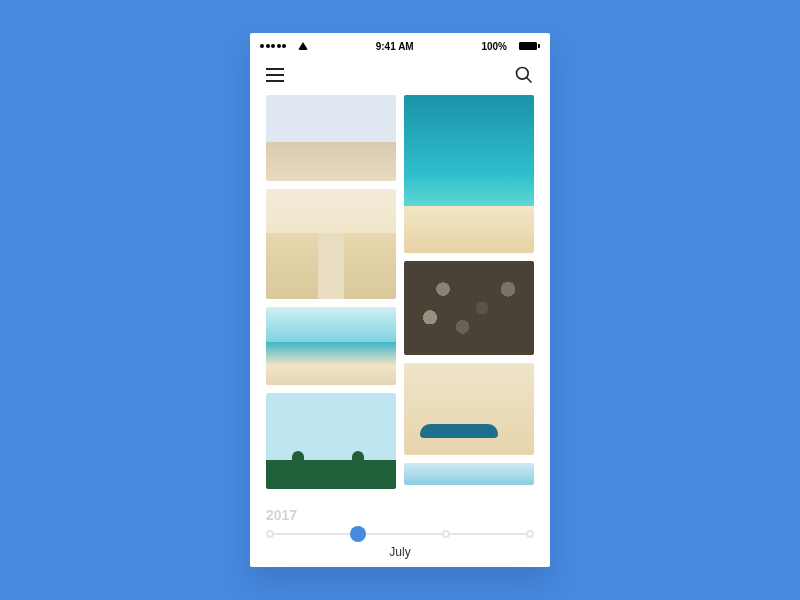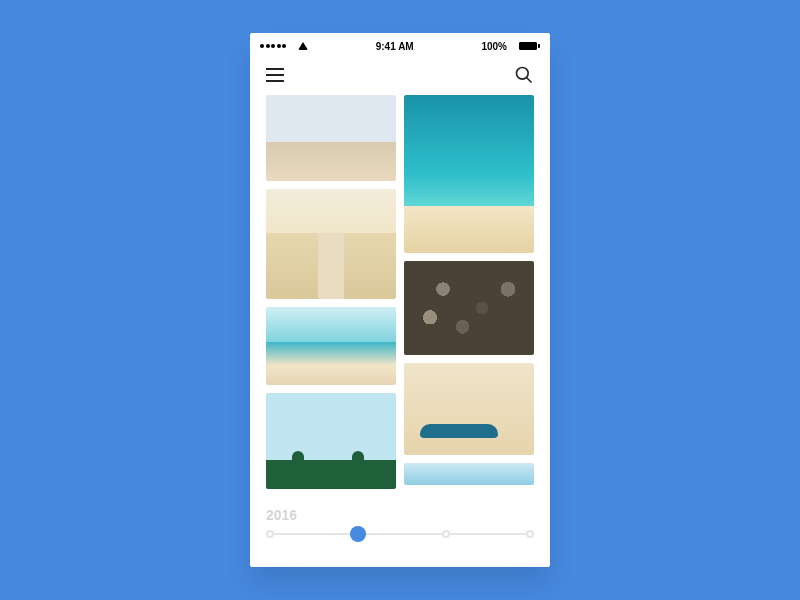--- a/index.html
+++ b/index.html
@@ -91,23 +91,24 @@
     </div>
     <div class="col">
       <div class="card ph5" style="height:158px"></div>
       <div class="card ph6" style="height:94px"></div>
       <div class="card ph7" style="height:92px"></div>
       <div class="card ph8" style="height:22px"></div>
     </div>
   </div>
 
   <div class="timeline">
-    <span class="year">2016</span>
+    <span class="year">2017</span>
     <div class="track"></div>
     <div class="stops">
       <span class="stop"></span>
       <span class="stop active"></span>
       <span class="stop"></span>
       <span class="stop"></span>
     </div>
+    <div class="month">July</div>
   </div>
 
 </div>
 
 </body></html>

